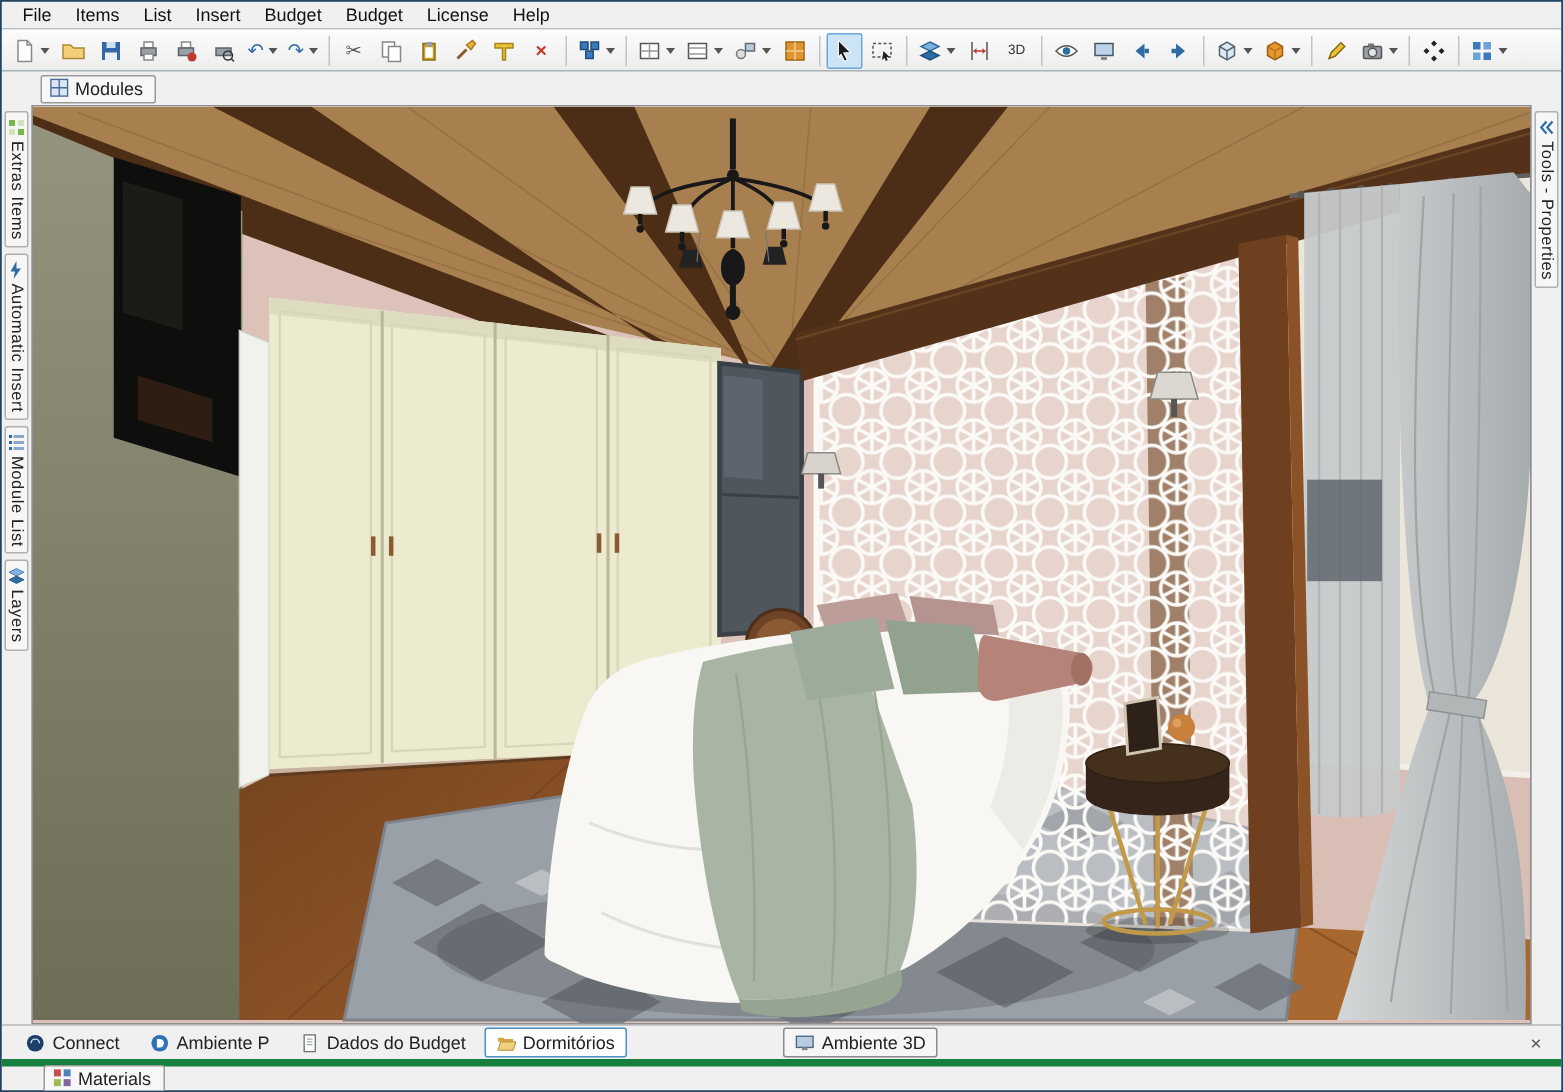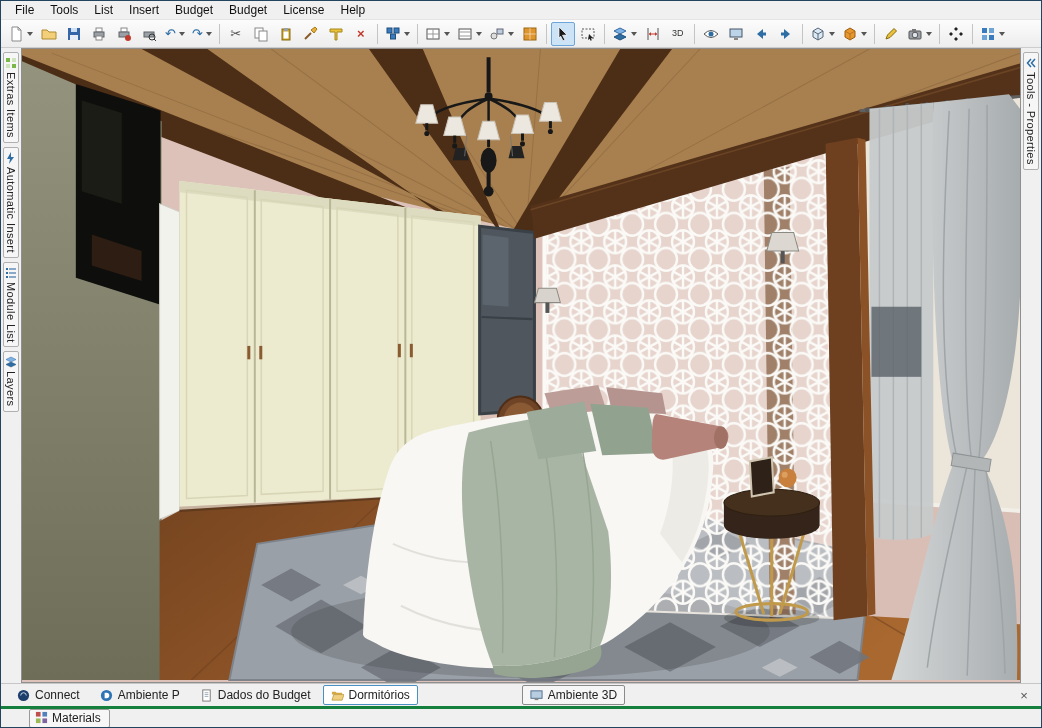--- a/index.html
+++ b/index.html
@@ -43,30 +43,30 @@
   .bottombar { height:23px; display:flex; align-items:center; padding:0 8px; gap:4px;
                border-top:1px solid #c6c6c6; background:#f0f0f0; font-size:12px; color:#222; flex-shrink:0; }
   .btab { display:inline-flex; align-items:center; gap:5px; padding:2px 7px; border:1px solid transparent; border-radius:2px; }
   .btab.active { border-color:#4a90c4; background:#ffffff; }
   .btab.boxed { border-color:#8a8a8a; background:#f6f6f6; }
   .btab-spacer { width:96px; }
   .close-x { margin-left:auto; width:18px; text-align:center; color:#555; font-size:13px; }
 
   
   .materialsbar { height:21px; display:flex; align-items:center; padding-left:28px;
-                  border-top:3px solid #15803d; background:#f0f0f0; flex-shrink:0; }
+                  border-top:5px solid #15803d; background:#f0f0f0; flex-shrink:0; }
 </style>
 </head>
 <body>
 
 <div class="window">
 
   <div class="menubar">
     <span class="menu-item">File</span>
-    <span class="menu-item">Tools</span>
+    <span class="menu-item">Items</span>
     <span class="menu-item">List</span>
     <span class="menu-item">Insert</span>
     <span class="menu-item">Budget</span>
     <span class="menu-item">Budget</span>
     <span class="menu-item">License</span>
     <span class="menu-item">Help</span>
   </div>
 
   <div class="toolbar">
     <div class="tb">
@@ -280,20 +280,29 @@
         <svg width="16" height="16" viewBox="0 0 16 16">
           <rect x="2" y="2" width="5" height="5" fill="#3a7abf"></rect>
           <rect x="9" y="2" width="5" height="5" fill="#6ea3d8"></rect>
           <rect x="2" y="9" width="5" height="5" fill="#6ea3d8"></rect>
           <rect x="9" y="9" width="5" height="5" fill="#3a7abf"></rect>
         </svg>
         <span class="caret"></span>
       </div>
   </div>
 
+  <div class="tabrow">
+    <span class="chip">
+      <svg width="13" height="13" viewBox="0 0 14 14">
+          <rect x="1" y="1" width="12" height="12" fill="#dce6f2" stroke="#4a6a9a"></rect>
+          <path d="M7 1v12M1 7h12" stroke="#4a6a9a"></path>
+        </svg>
+      <span>Modules</span>
+    </span>
+  </div>
 
   <div class="main">
 
     <div class="vstrip">
       <div class="vtab">
         <svg width="12" height="12" viewBox="0 0 12 12">
             <rect x="1" y="1" width="4" height="4" fill="#7ab648"></rect>
             <rect x="7" y="1" width="4" height="4" fill="#cfe3bc"></rect>
             <rect x="1" y="7" width="4" height="4" fill="#cfe3bc"></rect>
             <rect x="7" y="7" width="4" height="4" fill="#7ab648"></rect>

